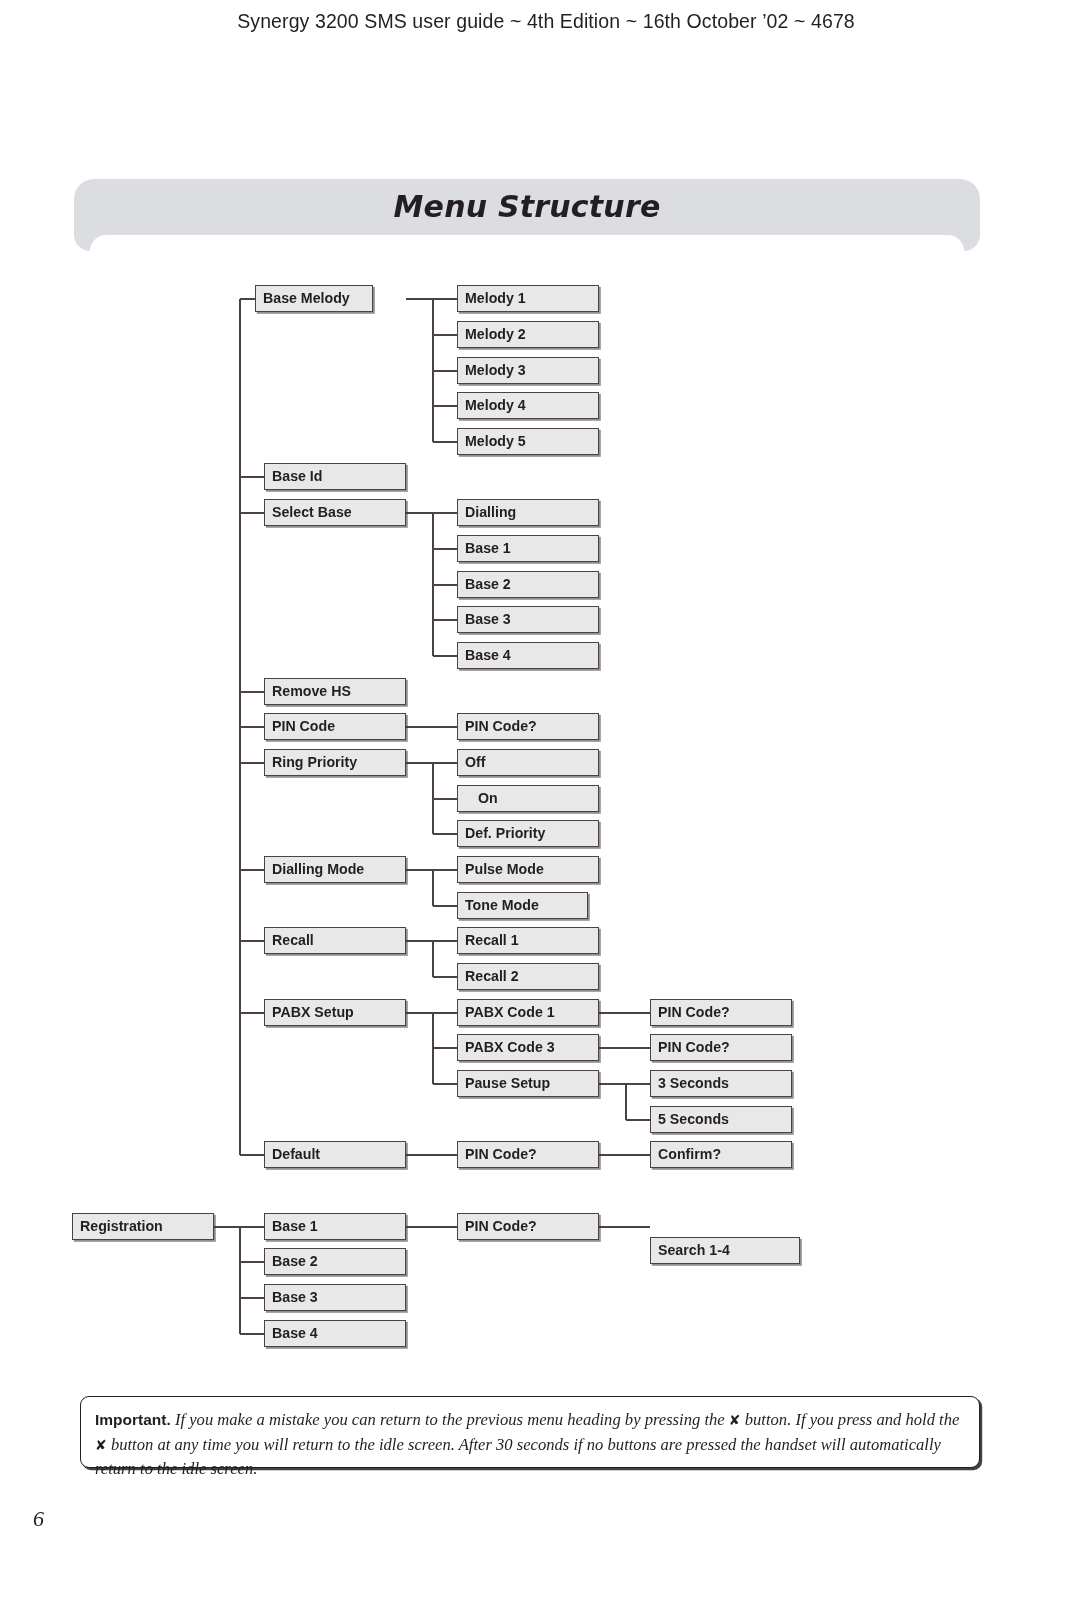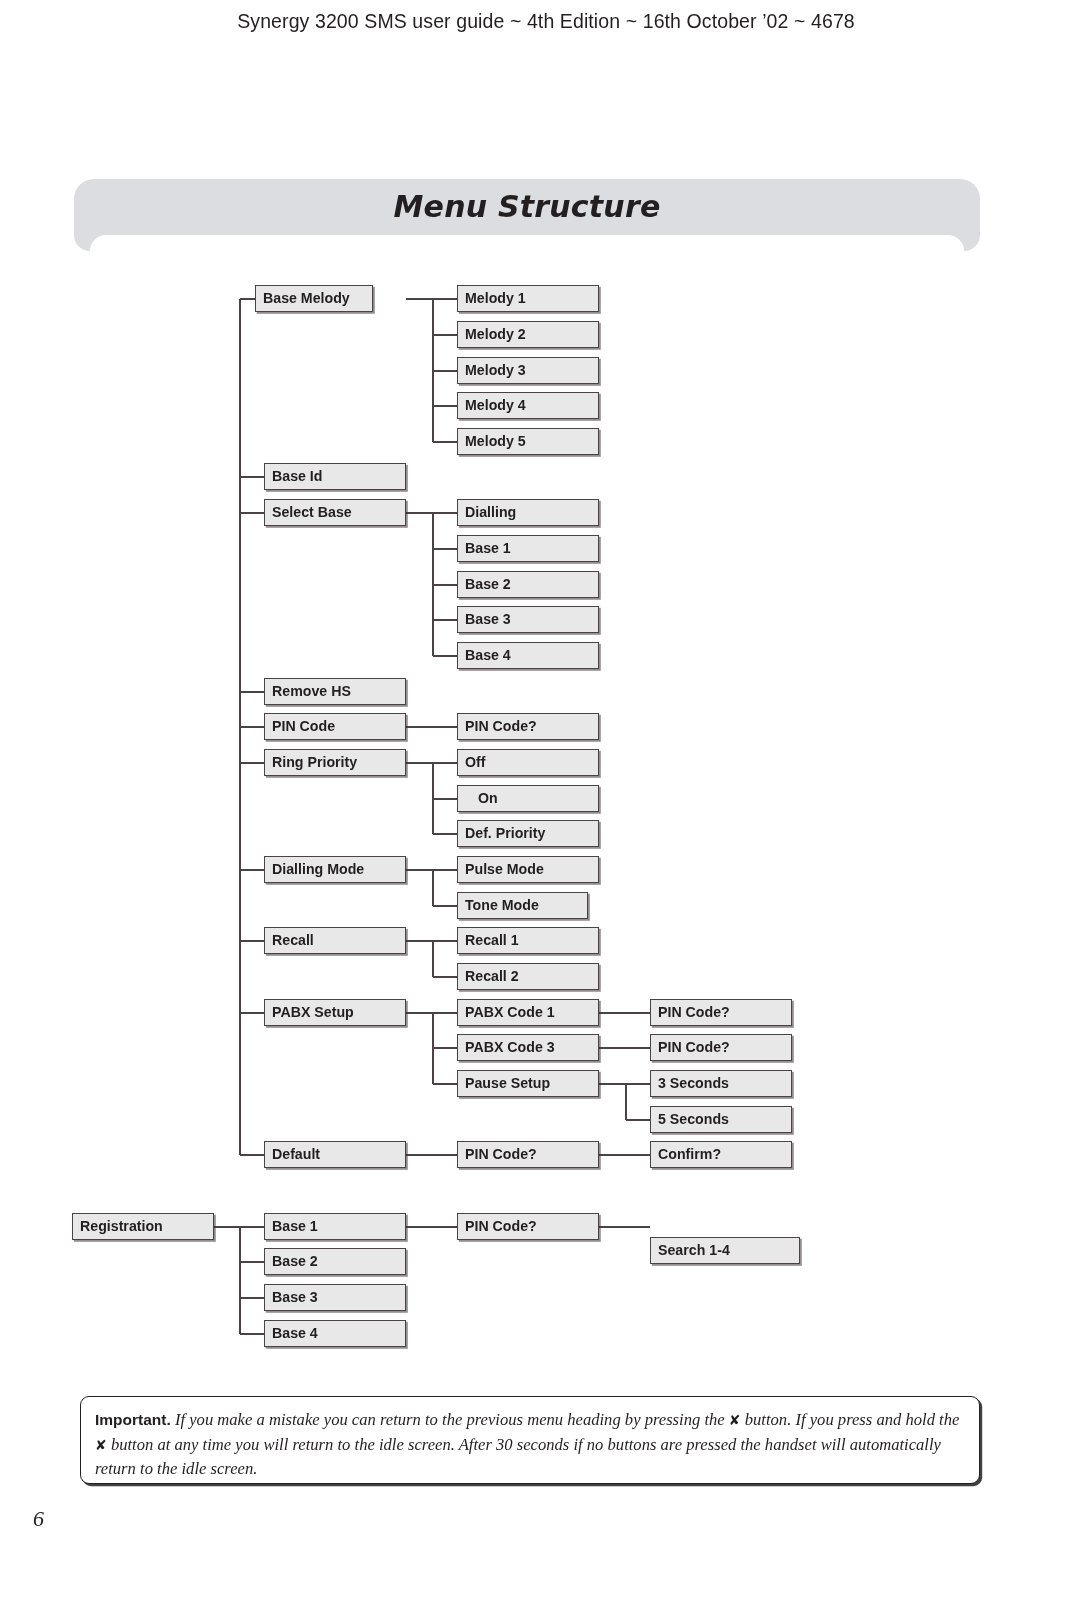--- a/index.html
+++ b/index.html
@@ -86,21 +86,21 @@
     white-space: nowrap;
     overflow: hidden;
   }
 
   
   #important-note {
     position: absolute;
     left: 80px;
     top: 1396px;
     width: 900px;
-    height: 88px;
+    height: 72px;
     box-sizing: border-box;
     border: 1.6px solid #231f20;
     border-radius: 9px;
     box-shadow: 2.2px 2.2px 0 rgba(35,31,32,0.85);
     background: #ffffff;
     padding: 11px 14px 0 14px;
   }
   #important-text {
     font-family: "Liberation Serif", serif;
     font-style: italic;

